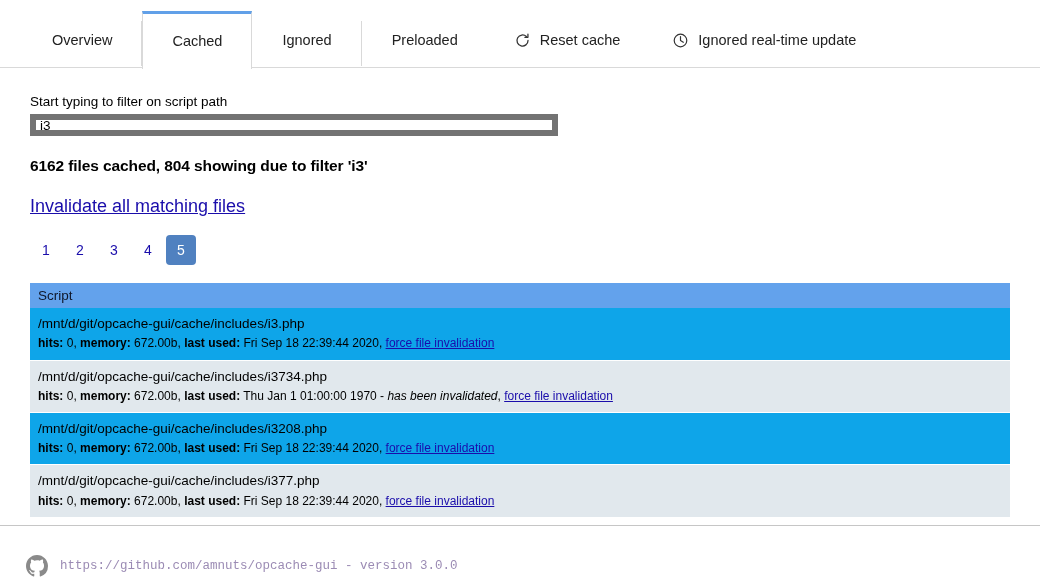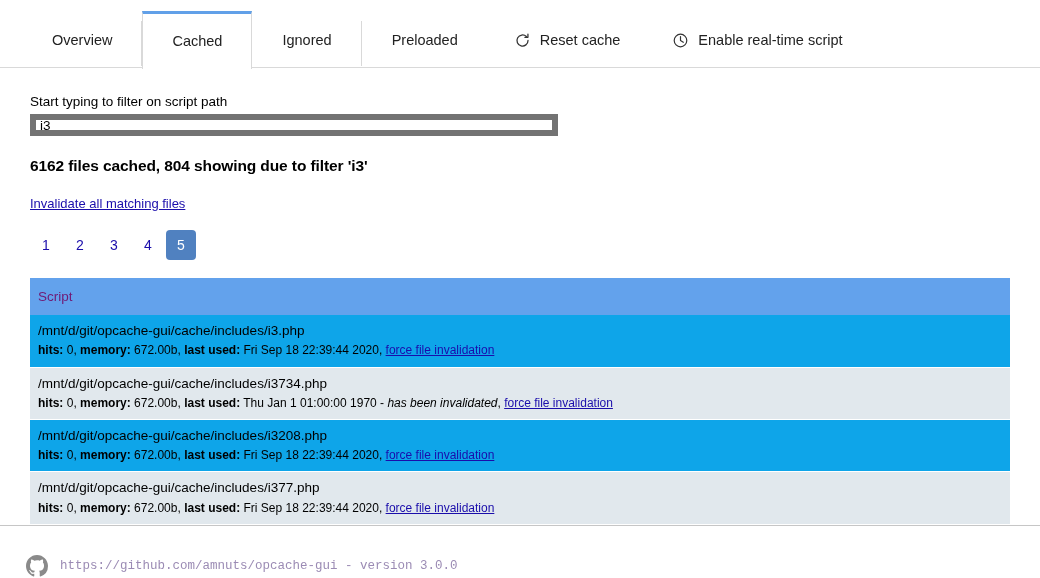--- a/index.html
+++ b/index.html
@@ -104,21 +104,21 @@
     margin: 21px 0 0 0;
     font-size: 15.5px;
     font-weight: bold;
     color: #000;
     letter-spacing: -0.1px;
   }
 
   .invalidate-link {
     display: inline-block;
     margin: 21px 0 0 0;
-    font-size: 13px;
+    font-size: 18px;
     color: #1a0dab;
     text-decoration: underline;
     cursor: pointer;
   }
 
   
   .pager {
     margin: 18px 0 0 0;
     display: flex;
     align-items: center;
@@ -146,24 +146,24 @@
   }
 
   
   .table {
     margin: 18px 0 0 0;
     width: 980px;
     border-collapse: collapse;
   }
   .table-head {
     background: #63a2ec;
-    color: #701a75;
+    color: #0f172a;
     font-size: 13.5px;
     padding: 6px 8px 7px 8px;
-    height: 37px;
+    height: 25px;
     display: flex;
     align-items: center;
   }
   .row {
     padding: 7px 8px 8px 8px;
     border-bottom: 1px solid #ffffff;
   }
   .row.odd  { background: #0ea5e9; }
   .row.even { background: #e1e8ed; }
 
@@ -247,21 +247,21 @@
     <span class="tab-label">Reset cache</span>
   </div>
 
   <div class="tab icon-tab">
     <span class="tabicon">
       <svg width="17" height="17" viewBox="0 0 20 20" fill="none">
         <circle cx="10" cy="10" r="7.4" stroke="#333" stroke-width="1.4" fill="none"></circle>
         <path d="M10 5.4V10l3.3 2.1" stroke="#333" stroke-width="1.4" stroke-linecap="round" stroke-linejoin="round" fill="none"></path>
       </svg>
     </span>
-    <span class="tab-label">Enable real-time script</span>
+    <span class="tab-label">Ignored real-time update</span>
   </div>
 
 </div>
 
 <div class="content">
 
   <div class="filter-label">Start typing to filter on script path</div>
   <input class="filter-input" type="text" value="i3" style="">
 
   <div class="summary">6162 files cached, 804 showing due to filter 'i3'</div>

